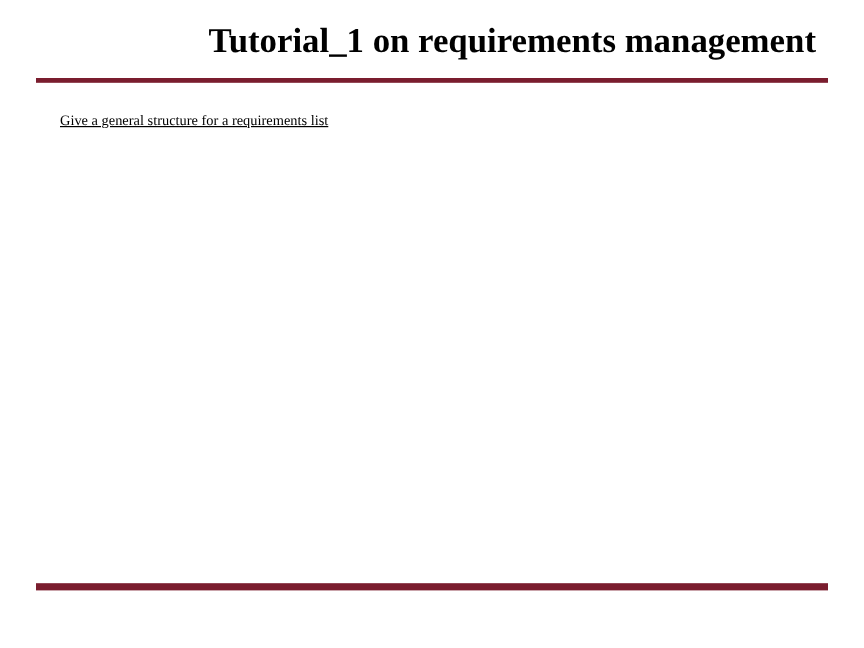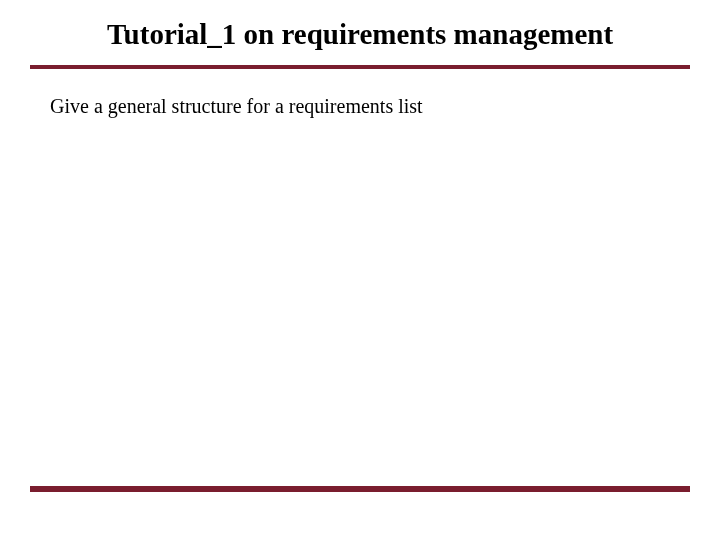--- a/index.html
+++ b/index.html
@@ -12,36 +12,37 @@
       height: 540px;
       background: #ffffff;
       font-family: Georgia, 'Times New Roman', serif;
       position: relative;
       overflow: hidden;
     }
     .slide-title {
       font-size: 29px;
       font-weight: bold;
       color: #000000;
-      text-align: center;
+      text-align: right;
       padding-top: 18px;
       padding-bottom: 14px;
       padding-left: 40px;
       padding-right: 40px;
     }
     .top-rule {
       margin: 0 30px 0 30px;
       height: 4px;
       background: #7a1d2e;
     }
     .body-text {
-      font-size: 20px;
+      font-size: 12px;
       color: #000000;
       padding: 24px 50px 0 50px;
       line-height: 1.3;
+      text-decoration: underline;
     }
     .bottom-rule {
       position: absolute;
       left: 30px;
       right: 30px;
       bottom: 48px;
       height: 6px;
       background: #7a1d2e;
     }
   </style>

